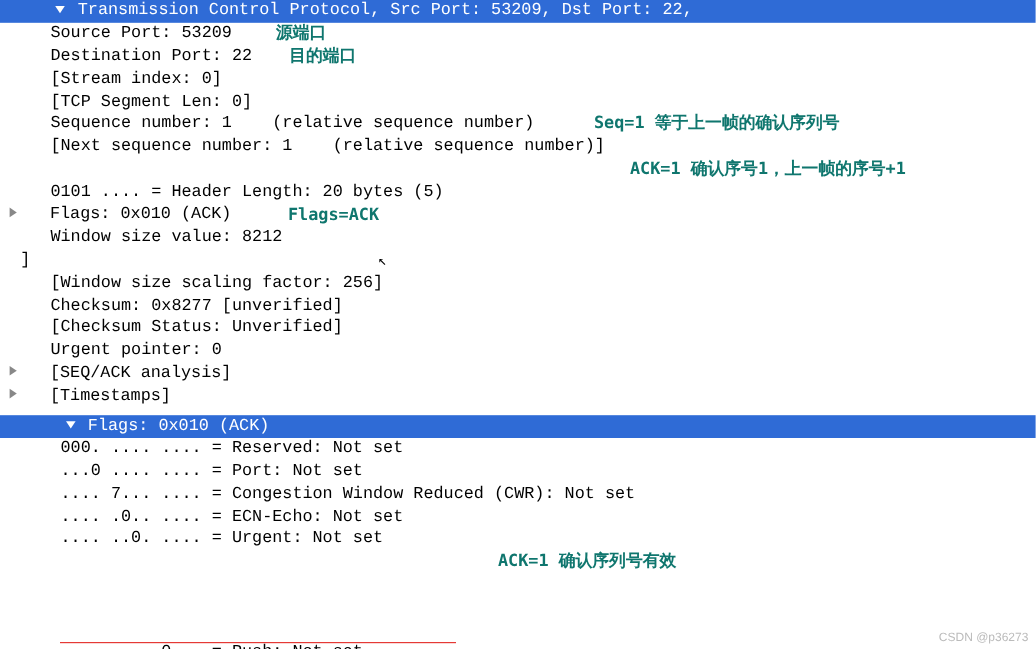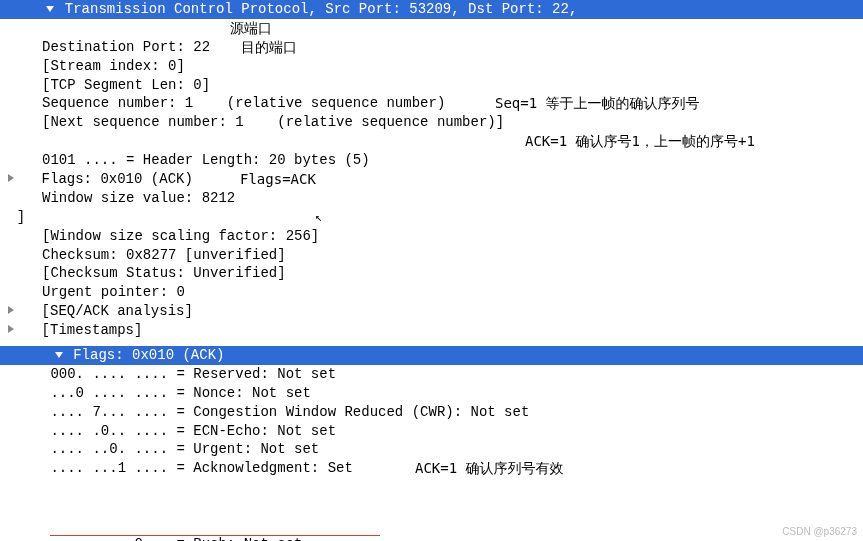--- a/index.html
+++ b/index.html
@@ -18,24 +18,25 @@
     position: relative;
   }
   .hl {
     background: #2f6bd6;
     color: #fff;
     display: inline-block;
     width: 100%;
     padding-left: 38px;
   }
   .ann {
-    color: #000000;
+    color: #0f766e;
     font-family: "SimSun","NSimSun","Songti SC","Consolas",monospace;
     position: absolute;
     top: 0;
+    font-weight: bold;
   }
   .tri {
     display: inline-block;
     width: 0; height: 0;
     border-top: 4px solid transparent;
     border-bottom: 4px solid transparent;
     border-left: 6px solid #888;
     margin-right: 2px;
     vertical-align: 1px;
   }
@@ -68,21 +69,21 @@
     position: absolute;
     font-size: 12px;
     color: #000;
   }
 </style>
 </head>
 <body>
 
 <div class="row"><span class="hl"> <span class="tri-open"></span> <span>Transmission Control Protocol, Src Port: 53209, Dst Port: 22,</span>  </span></div>
 
-<div class="row">  <span class="ann" style="left:230px">源端口</span></div>
+<div class="row">  <span>   Source Port: 53209</span><span class="ann" style="left:230px">源端口</span></div>
 
 <div class="row">  <span>   Destination Port: 22</span><span class="ann" style="left:241px">目的端口</span></div>
 
 <div class="row">  <span>   [Stream index: 0]</span></div>
 
 <div class="row">  <span>   [TCP Segment Len: 0]</span></div>
 
 <div class="row">  <span>   Sequence number: 1    (relative sequence number)</span><span class="ann" style="left:495px">Seq=1 等于上一帧的确认序列号</span></div>
 
 <div class="row">  <span>   [Next sequence number: 1    (relative sequence number)]</span></div>
@@ -108,27 +109,27 @@
 <div class="row"> <span class="tri"></span><span>   [SEQ/ACK analysis]</span></div>
 
 <div class="row"> <span class="tri"></span><span>   [Timestamps]</span></div>
 
 <div class="gap"></div>
 
 <div class="row"><span class="hl">  <span class="tri-open"></span> <span>Flags: 0x010 (ACK)</span>  </span></div>
 
 <div class="row">  <span>    000. .... .... = Reserved: Not set</span></div>
 
-<div class="row">  <span>    ...0 .... .... = Nonce: Not set</span></div>
+<div class="row">  <span>    ...0 .... .... = Port: Not set</span></div>
 
 <div class="row">  <span>    .... 7... .... = Congestion Window Reduced (CWR): Not set</span></div>
 
 <div class="row">  <span>    .... .0.. .... = ECN-Echo: Not set</span></div>
 
 <div class="row">  <span>    .... ..0. .... = Urgent: Not set</span></div>
 
-<div class="row">  <span>    .... ...1 .... = Acknowledgment: Set</span>
+<div class="row">  
   <span class="uline" style="left:50px;width:330px;bottom:-1px"></span>
   <span class="ann" style="left:415px">ACK=1 确认序列号有效</span>
   <span class="watermark" style="bottom:-4px">CSDN @p36273</span>
 </div>
 
 <div class="row">  <span>    .... .... 0... = Push: Not set</span></div>
 
 </body></html>

